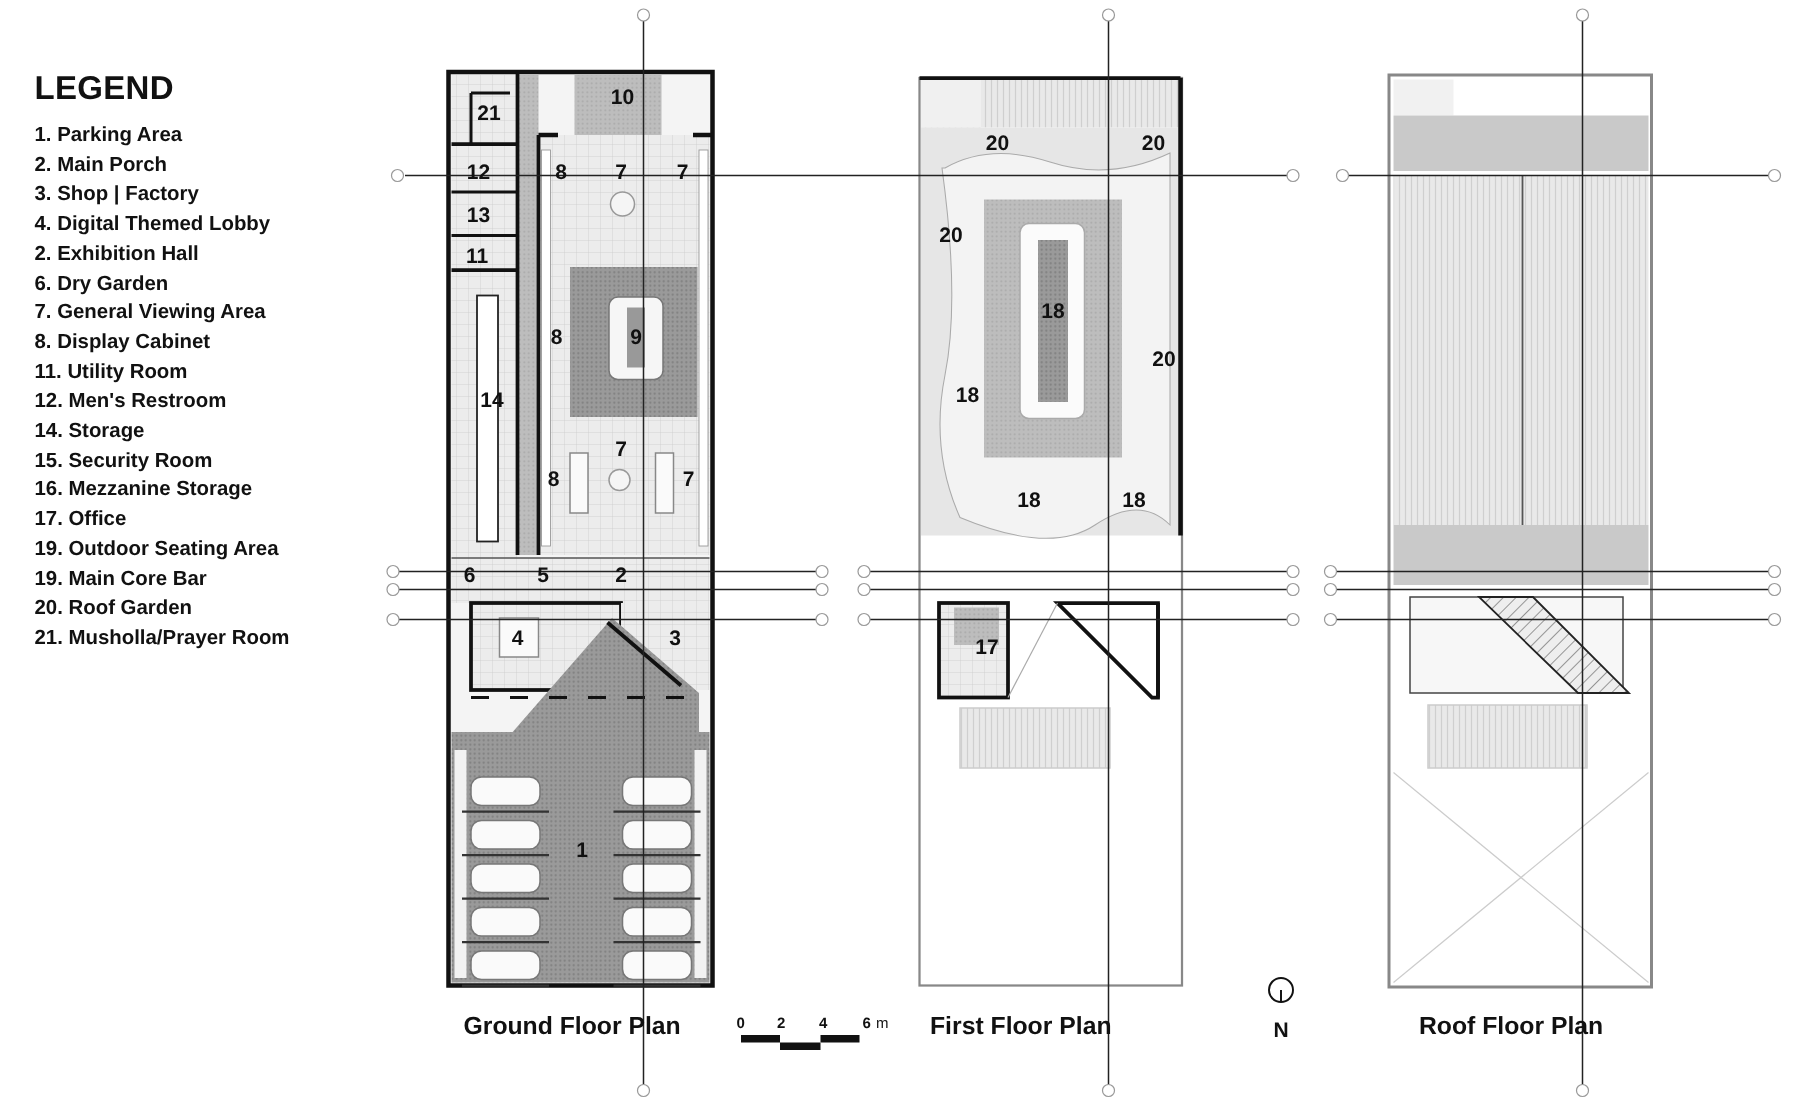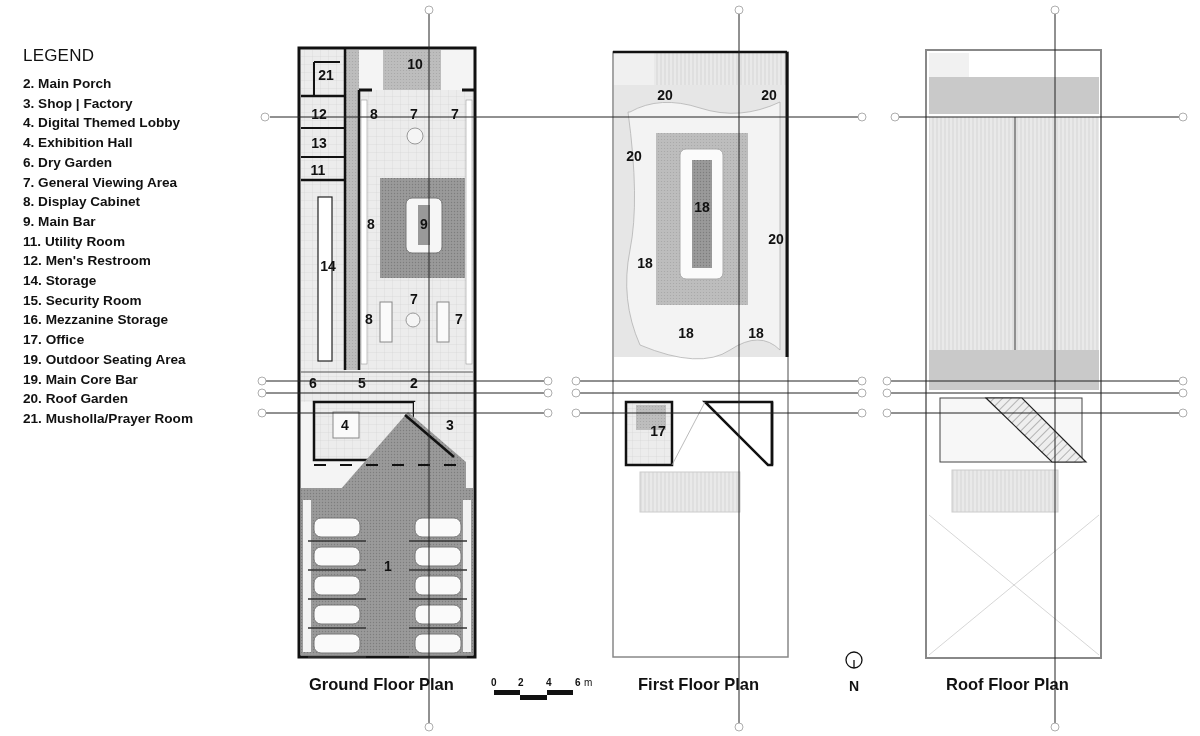--- a/index.html
+++ b/index.html
@@ -1,39 +1,39 @@
 <!DOCTYPE html>
 <html><head>
 <meta charset="utf-8">
 <style>
   html,body{margin:0;padding:0;background:#fff;}
   body{width:1200px;height:736px;position:relative;overflow:hidden;font-family:"Liberation Sans",sans-serif;color:#111;}
   .legend{position:absolute;left:23px;top:46px;}
-  .legend-title{font-weight:normal;font-size:17px;letter-spacing:.2px;margin-bottom:8px;}
+  .legend-title{font-weight:bold;font-size:22px;letter-spacing:.2px;margin-bottom:8px;}
   .legend-item{font-weight:bold;font-size:13.6px;line-height:19.7px;white-space:nowrap;}
   .plan-title{position:absolute;font-weight:bold;font-size:16.5px;white-space:nowrap;}
   .room-label{position:absolute;font-weight:bold;font-size:14px;line-height:14px;transform:translate(-50%,-50%);}
   svg{position:absolute;left:0;top:0;}
   .scale-lbl{position:absolute;font-size:10px;font-weight:bold;}
   .north-lbl{position:absolute;font-weight:bold;font-size:14px;}
 </style>
 </head>
 <body>
 
 <div class="legend">
   <div class="legend-title">LEGEND</div>
   <div id="legend-items">
+      <div class="legend-item">1. Parking Area</div>
       <div class="legend-item">2. Main Porch</div>
       <div class="legend-item">3. Shop | Factory</div>
       <div class="legend-item">4. Digital Themed Lobby</div>
-      <div class="legend-item">4. Exhibition Hall</div>
+      <div class="legend-item">2. Exhibition Hall</div>
       <div class="legend-item">6. Dry Garden</div>
       <div class="legend-item">7. General Viewing Area</div>
       <div class="legend-item">8. Display Cabinet</div>
-      <div class="legend-item">9. Main Bar</div>
       <div class="legend-item">11. Utility Room</div>
       <div class="legend-item">12. Men's Restroom</div>
       <div class="legend-item">14. Storage</div>
       <div class="legend-item">15. Security Room</div>
       <div class="legend-item">16. Mezzanine Storage</div>
       <div class="legend-item">17. Office</div>
       <div class="legend-item">19. Outdoor Seating Area</div>
       <div class="legend-item">19. Main Core Bar</div>
       <div class="legend-item">20. Roof Garden</div>
       <div class="legend-item">21. Musholla/Prayer Room</div>
@@ -259,21 +259,21 @@
     <div class="room-label" style="left: 634px; top: 156px;">20</div>
     <div class="room-label" style="left: 702px; top: 207px;">18</div>
     <div class="room-label" style="left: 776px; top: 239px;">20</div>
     <div class="room-label" style="left: 645px; top: 263px;">18</div>
     <div class="room-label" style="left: 686px; top: 333px;">18</div>
     <div class="room-label" style="left: 756px; top: 333px;">18</div>
     <div class="room-label" style="left: 658px; top: 431px;">17</div>
   </div>
 
 <div class="plan-title" style="left:309px;top:675px;">Ground Floor Plan</div>
-<div class="plan-title" style="left:638px;top:675px;">First Floor Plan</div>
+<div class="plan-title" style="left:620px;top:675px;">First Floor Plan</div>
 <div class="plan-title" style="left:946px;top:675px;">Roof Floor Plan</div>
 
 <div class="scale-lbl" style="left:491px;top:677px;">0</div>
 <div class="scale-lbl" style="left:518px;top:677px;">2</div>
 <div class="scale-lbl" style="left:546px;top:677px;">4</div>
 <div class="scale-lbl" style="left:575px;top:677px;">6</div>
 <div class="scale-lbl" style="left:584px;top:677px;font-weight:normal;">m</div>
 
 <div class="north-lbl" style="left:849px;top:678px;">N</div>
 

